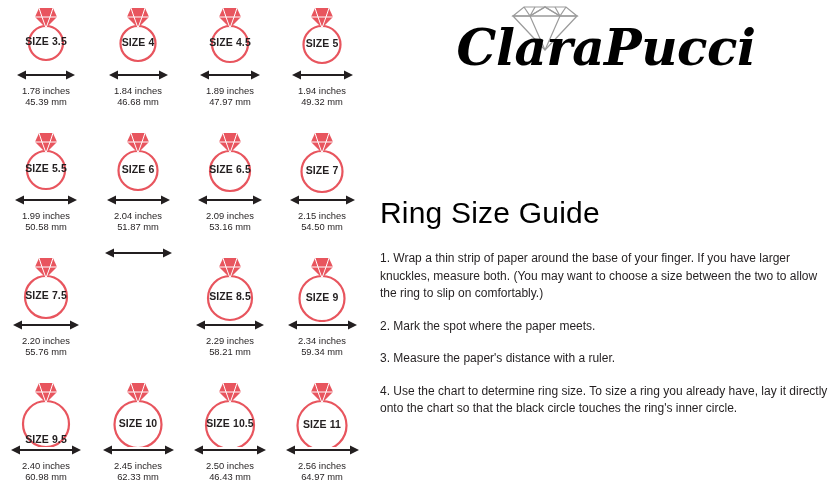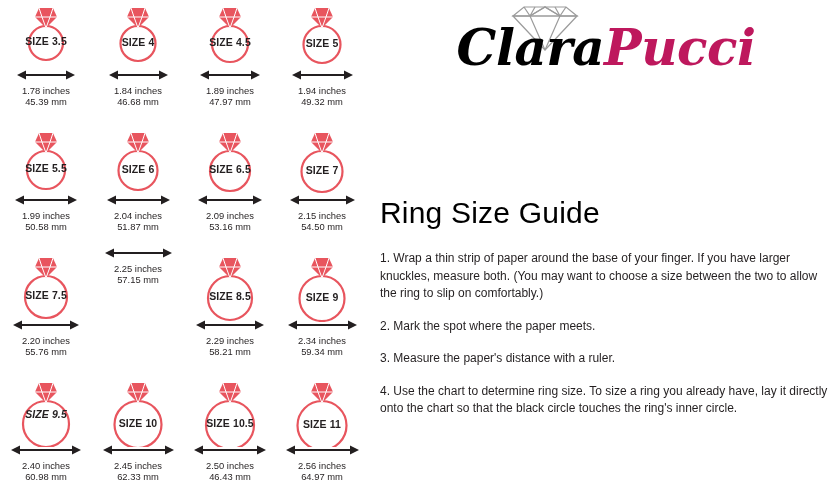--- a/index.html
+++ b/index.html
@@ -102,21 +102,21 @@
     height: 76px;
     text-align: center;
     font-family: "DejaVu Serif", serif;
     font-style: italic;
     font-weight: 700;
     font-size: 50px;
     letter-spacing: -0.5px;
     white-space: nowrap;
   }
   .brand-first { color: #000000; }
-  .brand-second { color: #be185d; }
+  .brand-second { color: #000000; }
 
   .guide-title {
     position: absolute;
     left: 12px;
     top: 196px;
     font-size: 30px;
     font-weight: 400;
     color: #000000;
     letter-spacing: .2px;
   }
@@ -338,24 +338,20 @@
         </div>
       </div>
       <div class="cell">
         <div class="arrow-row">
           <svg width="67" height="12" viewBox="0 0 67 12">
             <path d="M6,6 L61,6" stroke="#231f20" stroke-width="2"></path>
             <path d="M0,6 L9,1.5 L9,10.5 Z" fill="#231f20"></path>
             <path d="M67,6 L58,1.5 L58,10.5 Z" fill="#231f20"></path>
           </svg>
         </div>
-        <div class="meas">
-          <div>2.25 inches</div>
-          <div>57.15 mm</div>
-        </div>
       </div>
       <div class="cell">
         <div class="ring-art">
           <svg width="92" height="70" viewBox="0 0 92 70">
             <circle cx="46" cy="46" r="22" fill="none" stroke="#e8555e" stroke-width="2.2"></circle>
             <path d="M35,15 L39,6 L53,6 L57,15 Z" fill="#e8555e"></path>
             <path d="M35,15 L57,15 L46,26 Z" fill="#e8555e"></path>
             <path d="M35,15 L57,15 M39,6 L42,15 M53,6 L50,15 M42,15 L46,26 M50,15 L46,26" fill="none" stroke="#ffffff" stroke-width="1"></path>
           </svg>
           <div class="size-label" style="top: 40px;">SIZE 8.5</div>
@@ -395,21 +391,21 @@
         </div>
       </div>
       <div class="cell">
         <div class="ring-art">
           <svg width="92" height="70" viewBox="0 0 92 70">
             <circle cx="46" cy="47" r="23" fill="none" stroke="#e8555e" stroke-width="2.2"></circle>
             <path d="M35,15 L39,6 L53,6 L57,15 Z" fill="#e8555e"></path>
             <path d="M35,15 L57,15 L46,26 Z" fill="#e8555e"></path>
             <path d="M35,15 L57,15 M39,6 L42,15 M53,6 L50,15 M42,15 L46,26 M50,15 L46,26" fill="none" stroke="#ffffff" stroke-width="1"></path>
           </svg>
-          <div class="size-label" style="top: 33px; font-style: italic;">SIZE 9.5</div>
+          <div class="size-label" style="top: 58px;">SIZE 9.5</div>
         </div>
         <div class="arrow-row">
           <svg width="70" height="12" viewBox="0 0 70 12">
             <path d="M6,6 L64,6" stroke="#231f20" stroke-width="2"></path>
             <path d="M0,6 L9,1.5 L9,10.5 Z" fill="#231f20"></path>
             <path d="M70,6 L61,1.5 L61,10.5 Z" fill="#231f20"></path>
           </svg>
         </div>
         <div class="meas">
           <div>2.40 inches</div>

